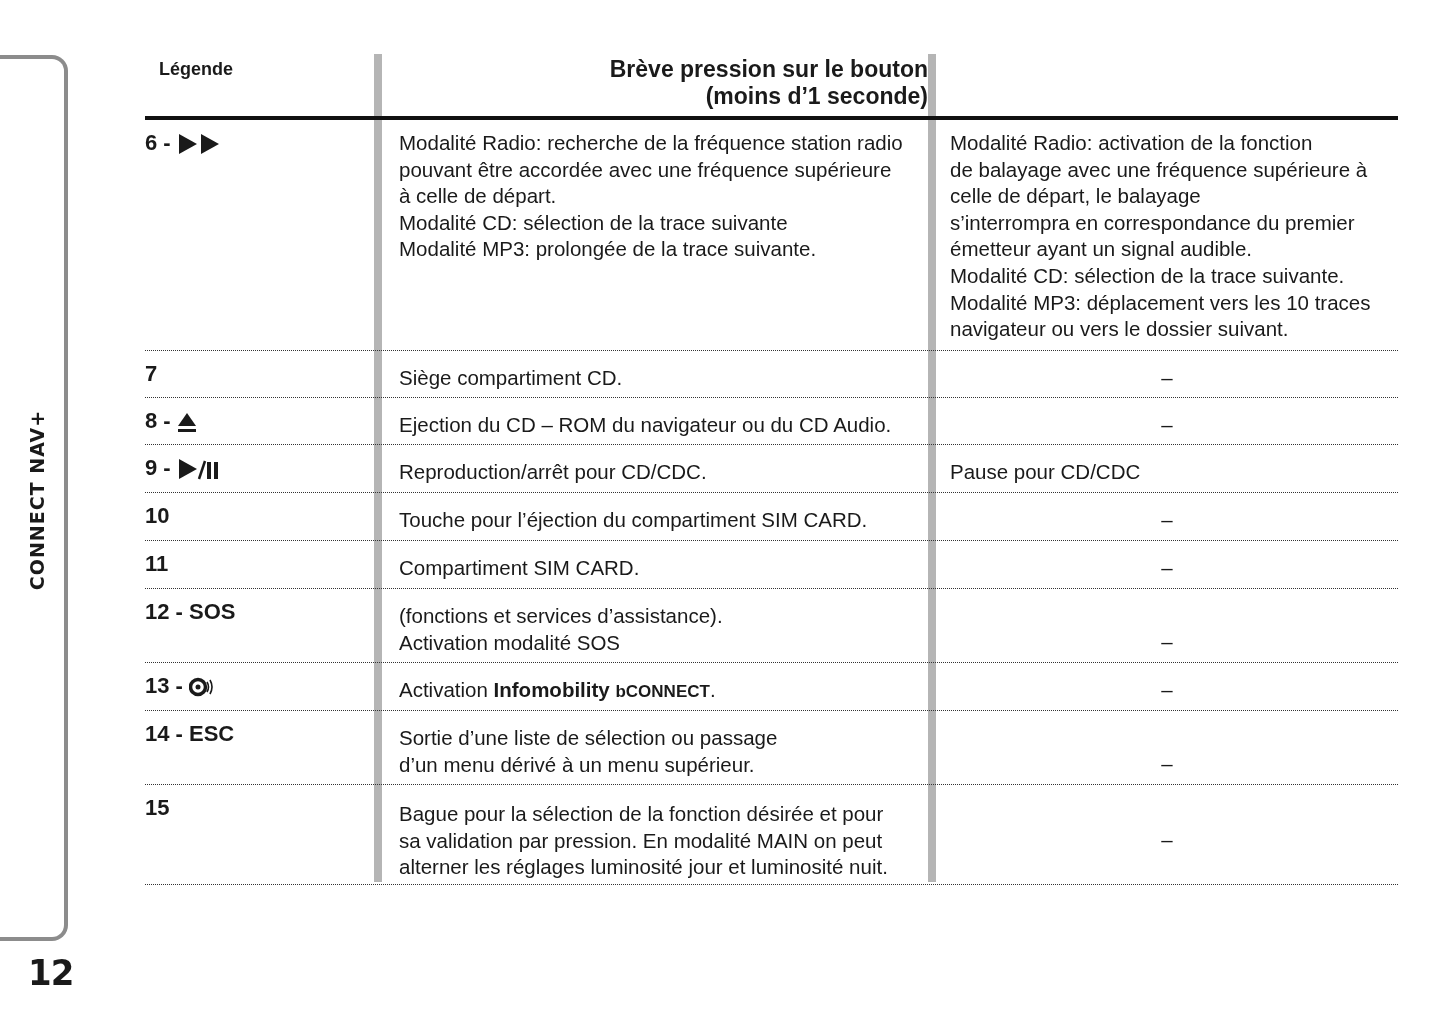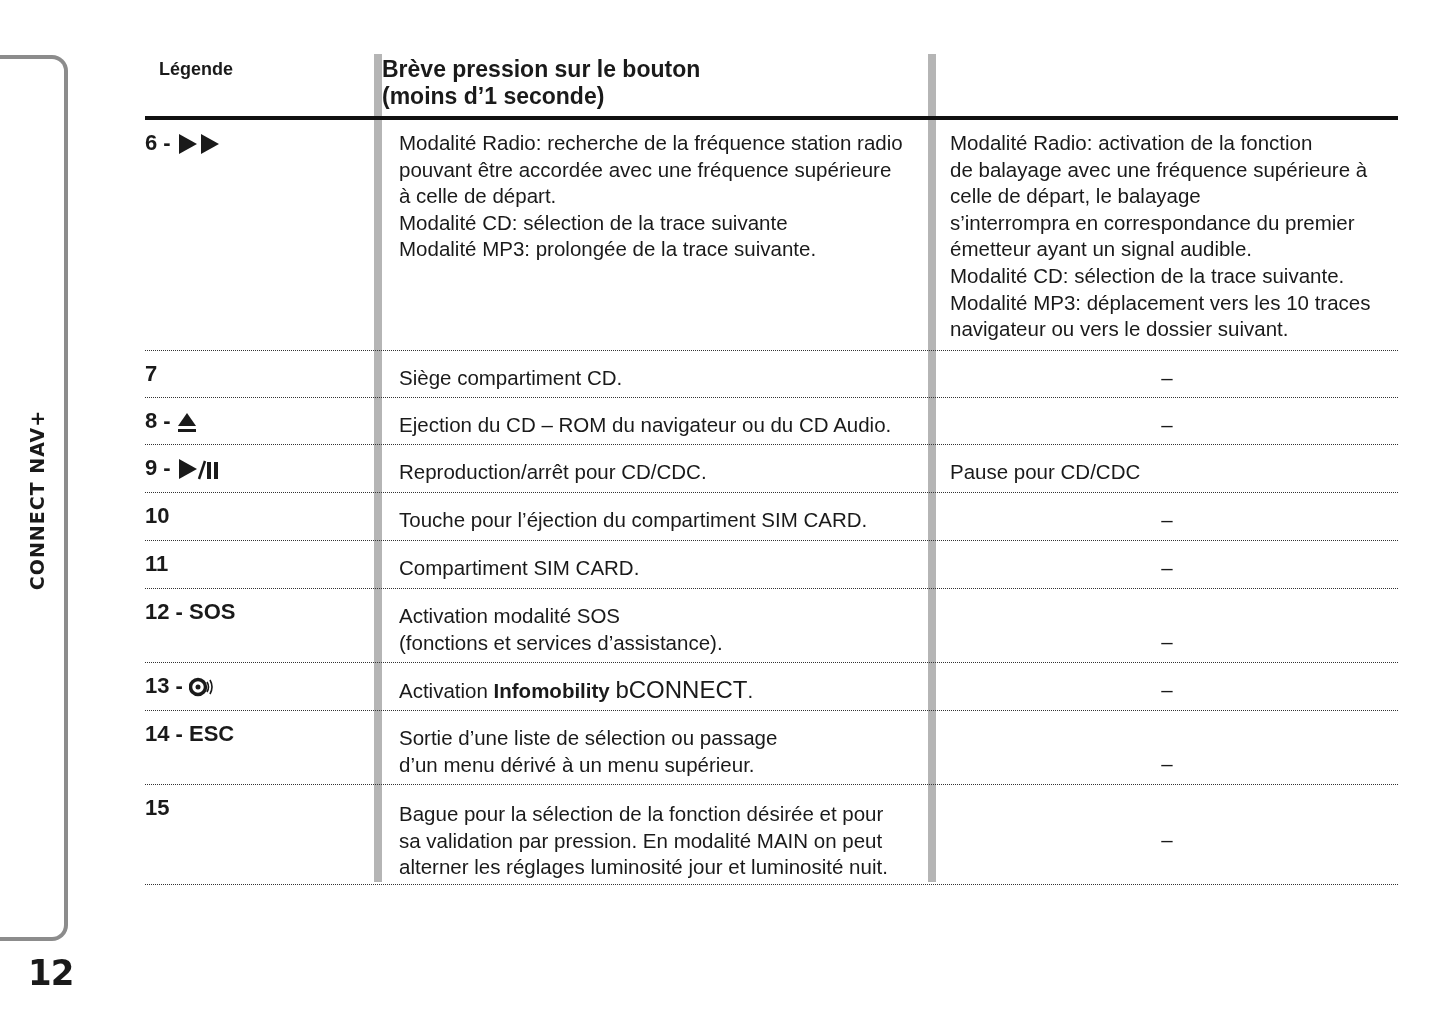--- a/index.html
+++ b/index.html
@@ -29,34 +29,34 @@
     position: absolute; left: 97px; top: 54px; width: 1253px; margin-left: 48px;
   }
   .vbar {
     position: absolute; top: 0; width: 8px; background: #b5b5b5; height: 828px;
   }
   .vbar.b1 { left: 229px; }
   .vbar.b2 { left: 783px; }
   .header {
     position: relative; height: 62px; border-bottom: 4px solid #111;
   }
-  .hcell { position: absolute; top: 0; font-weight: bold; text-align: left; line-height: 27px; font-size: 23px; }
+  .hcell { position: absolute; top: 0; font-weight: bold; text-align: right; line-height: 27px; font-size: 23px; }
   .hcell.legend { left: 14px; top: 2px; font-size: 18px; text-align: left; }
   .hcell.short { left: 237px; width: 546px; top: 2px; }
   .hcell.long { left: 791px; width: 462px; top: 2px; }
   .row { position: relative; border-bottom: 1px dotted #333; }
   .cell { position: absolute; top: 0; font-size: 20.5px; line-height: 26.6px; }
   .c-key { left: 0; top: 10px; font-weight: bold; font-size: 22px; white-space: nowrap; }
   .c-short { left: 254px; width: 525px; top: 10px; }
   .c-long { left: 805px; width: 440px; top: 10px; }
   .c-long.dash { text-align: center; left: 791px; width: 462px; }
   .line { display: block; white-space: nowrap; }
   .sym { display: inline-block; vertical-align: middle; }
   .bold { font-weight: bold; }
-  .big-bold { font-weight: normal; font-size: 24px; }
+  .big-bold { font-weight: bold; font-size: 17px; }
 </style>
 </head>
 <body>
 
 <div class="side-frame"></div>
 <div class="side-label">CONNECT NAV+</div>
 <div class="page-number">12</div>
 
 <div class="table">
   <div class="vbar b1"></div>
@@ -147,22 +147,22 @@
     <div class="cell c-key">11</div>
     <div class="cell c-short" style="top:14px">
         <span class="line">Compartiment SIM CARD.</span>
       </div>
     <div class="cell c-long dash" style="top:14px">–</div>
   </div>
 
   <div class="row" style="height:73px">
     <div class="cell c-key">12 - SOS</div>
     <div class="cell c-short" style="top:14px">
+      <span class="line">(fonctions et services d’assistance).</span>
       <span class="line">Activation modalité SOS</span>
-      <span class="line">(fonctions et services d’assistance).</span>
     </div>
     <div class="cell c-long dash" style="top:40px">–</div>
   </div>
 
   <div class="row" style="height:47px">
     <div class="cell c-key">
       <span>13 -</span>
       <svg class="sym" width="26" height="22" viewBox="0 0 26 22">
           <circle cx="9" cy="11" r="7.5" fill="none" stroke="#1a1a1a" stroke-width="3.5"></circle>
           <circle cx="9" cy="11" r="2.5" fill="#1a1a1a"></circle>

